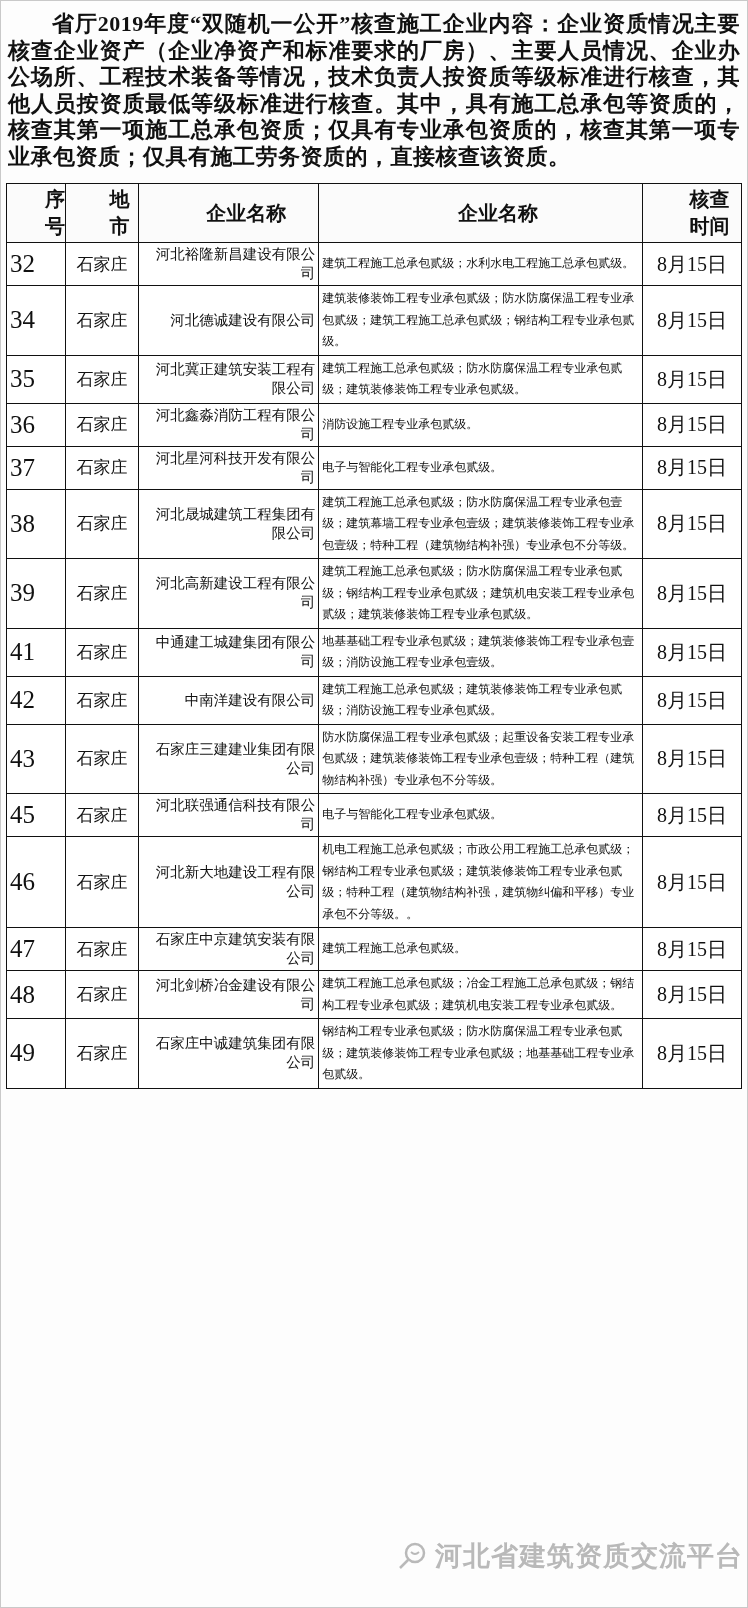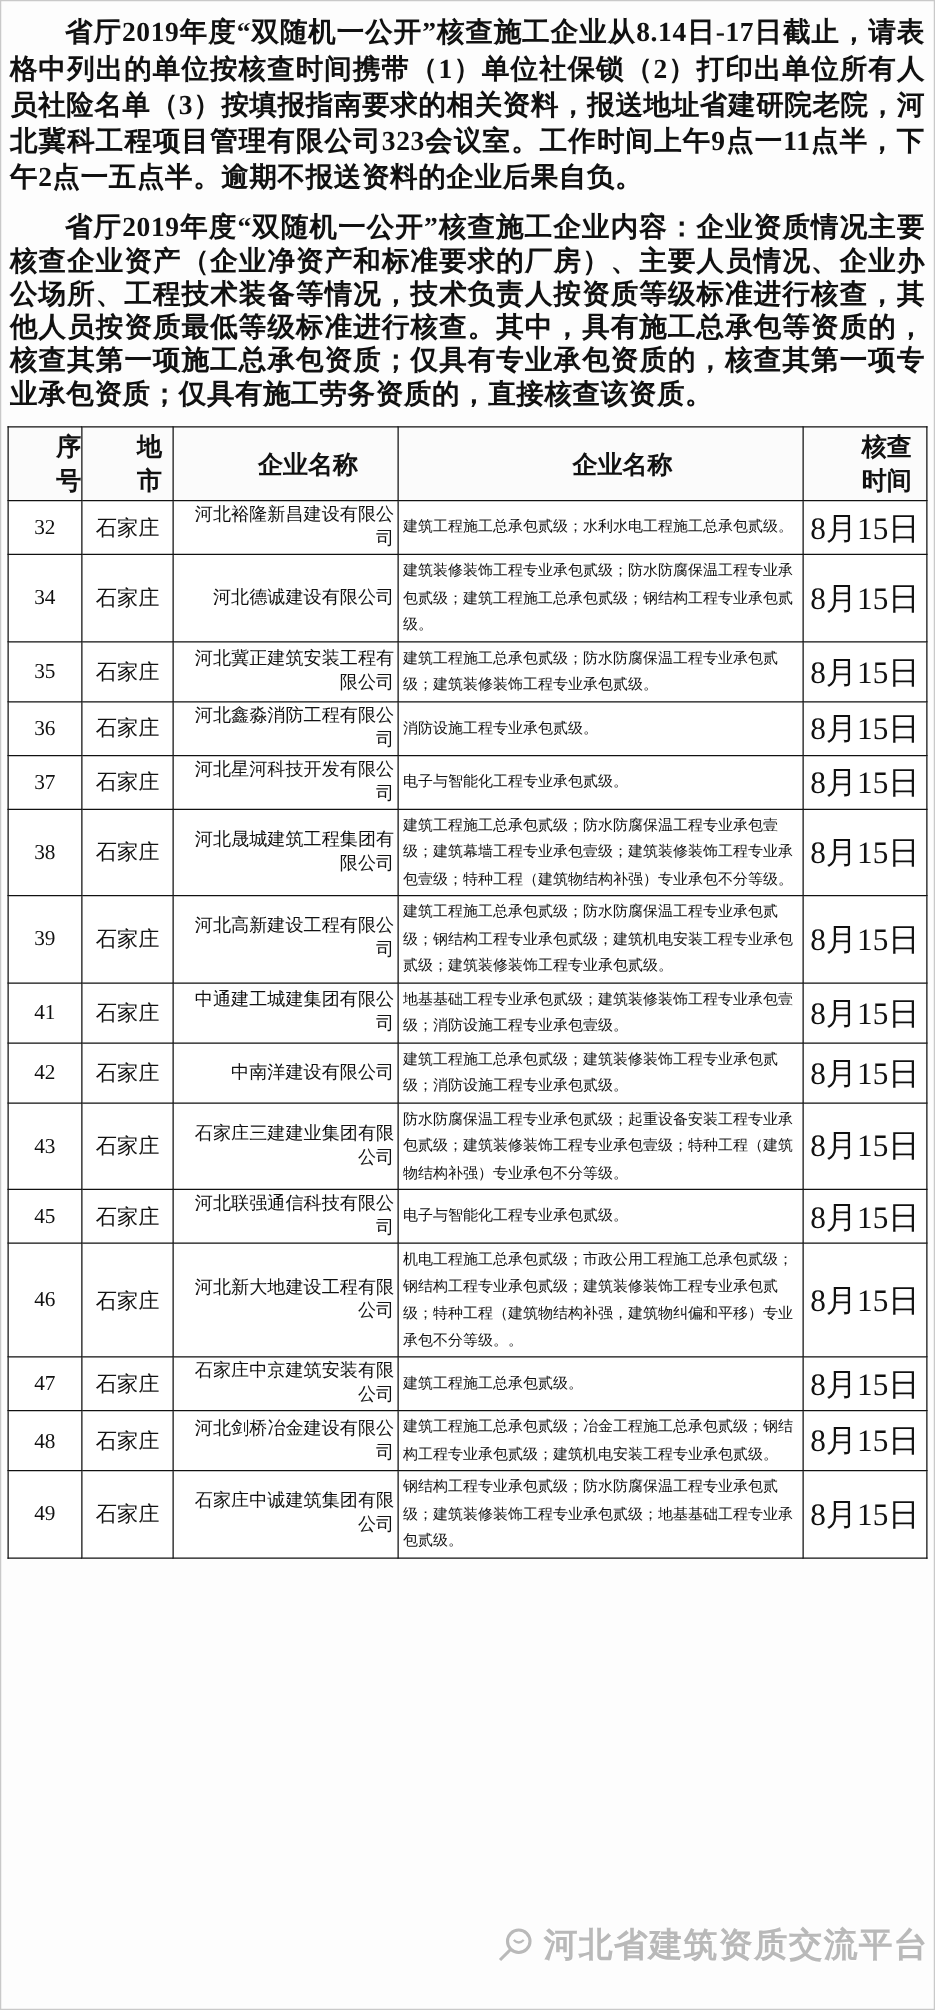--- a/index.html
+++ b/index.html
@@ -45,25 +45,25 @@
     text-align: center;
     height: 38px;
     background: #fbfbfb;
     padding-left: 38px;
   }
   .col-no    { width: 8%;  }
   .col-city  { width: 10%; }
   .col-name  { width: 24.5%; }
   .col-qual  { width: 44%; }
   .col-date  { width: 13.5%; }
-  td.c-no   { text-align: center; font-size: 17px; }
+  td.c-no   { text-align: left; font-size: 25px; }
   td.c-city { text-align: center; font-size: 17px; }
   td.c-name { text-align: right;   font-size: 14.5px; line-height: 19px; word-break: break-all; }
   td.c-qual { text-align: left;   font-size: 12px; line-height: 21.5px; word-break: break-all; }
-  td.c-date { text-align: center; font-size: 25px; white-space: nowrap; margin-left: 20px; }
+  td.c-date { text-align: center; font-size: 20px; white-space: nowrap; margin-left: 20px; }
   .watermark {
     position: absolute;
     right: 4px;
     top: 1537px;
     display: flex;
     align-items: center;
     gap: 5px;
     pointer-events: none;
     opacity: 0.65;
   }
@@ -76,21 +76,20 @@
     text-shadow: 0 1px 0 rgba(255,255,255,0.9), 0 -1px 0 rgba(255,255,255,0.9);
     white-space: nowrap;
   }
   .watermark svg { display: block; }
 </style>
 </head>
 <body>
 
 <div class="page">
 
-  <p class="notice">省厅2019年度“双随机一公开”核查施工企业从8.14日-17日截止，请表格中列出的单位按核查时间携带（1）单位社保锁（2）打印出单位所有人员社险名单（3）按填报指南要求的相关资料，报送地址省建研院老院，河北冀科工程项目管理有限公司323会议室。工作时间上午9点一11点半，下午2点一五点半。逾期不报送资料的企业后果自负。</p>
 
   <p class="notice second">省厅2019年度“双随机一公开”核查施工企业内容：企业资质情况主要核查企业资产（企业净资产和标准要求的厂房）、主要人员情况、企业办公场所、工程技术装备等情况，技术负责人按资质等级标准进行核查，其他人员按资质最低等级标准进行核查。其中，具有施工总承包等资质的，核查其第一项施工总承包资质；仅具有专业承包资质的，核查其第一项专业承包资质；仅具有施工劳务资质的，直接核查该资质。</p>
 
   <table class="check-table">
     <colgroup>
       <col class="col-no">
         <col class="col-city">
         <col class="col-name">
         <col class="col-qual">
         <col class="col-date">

